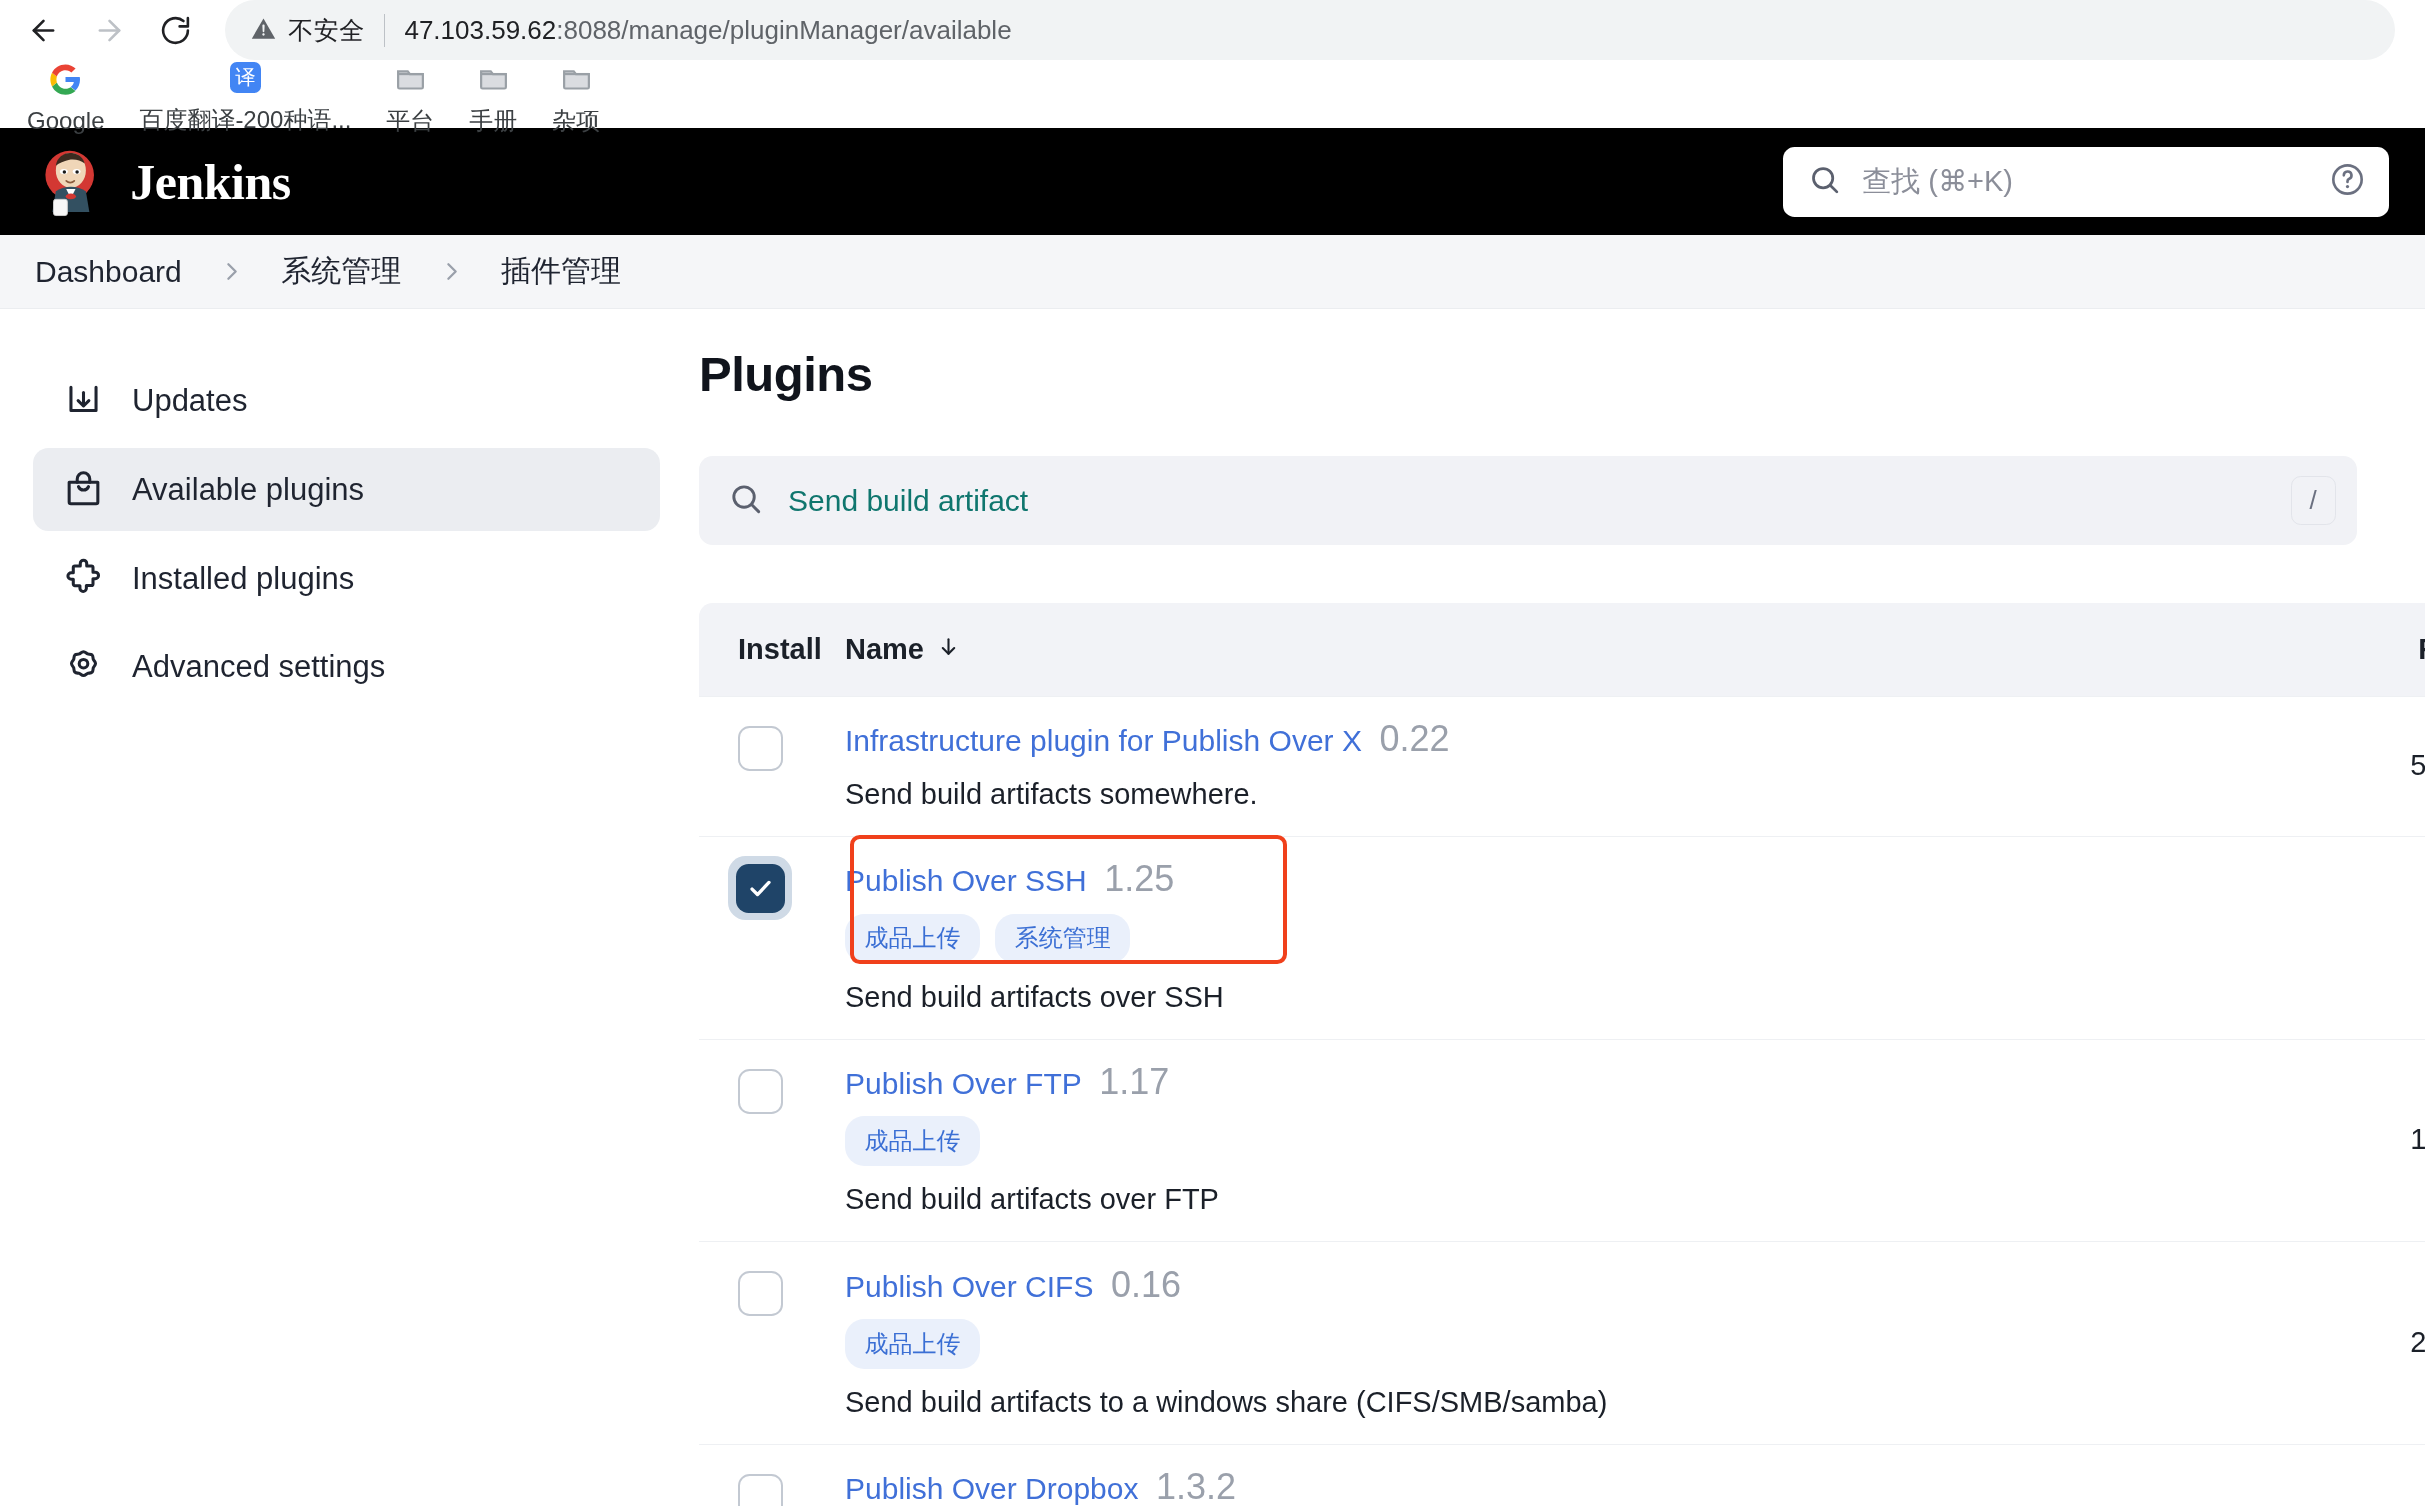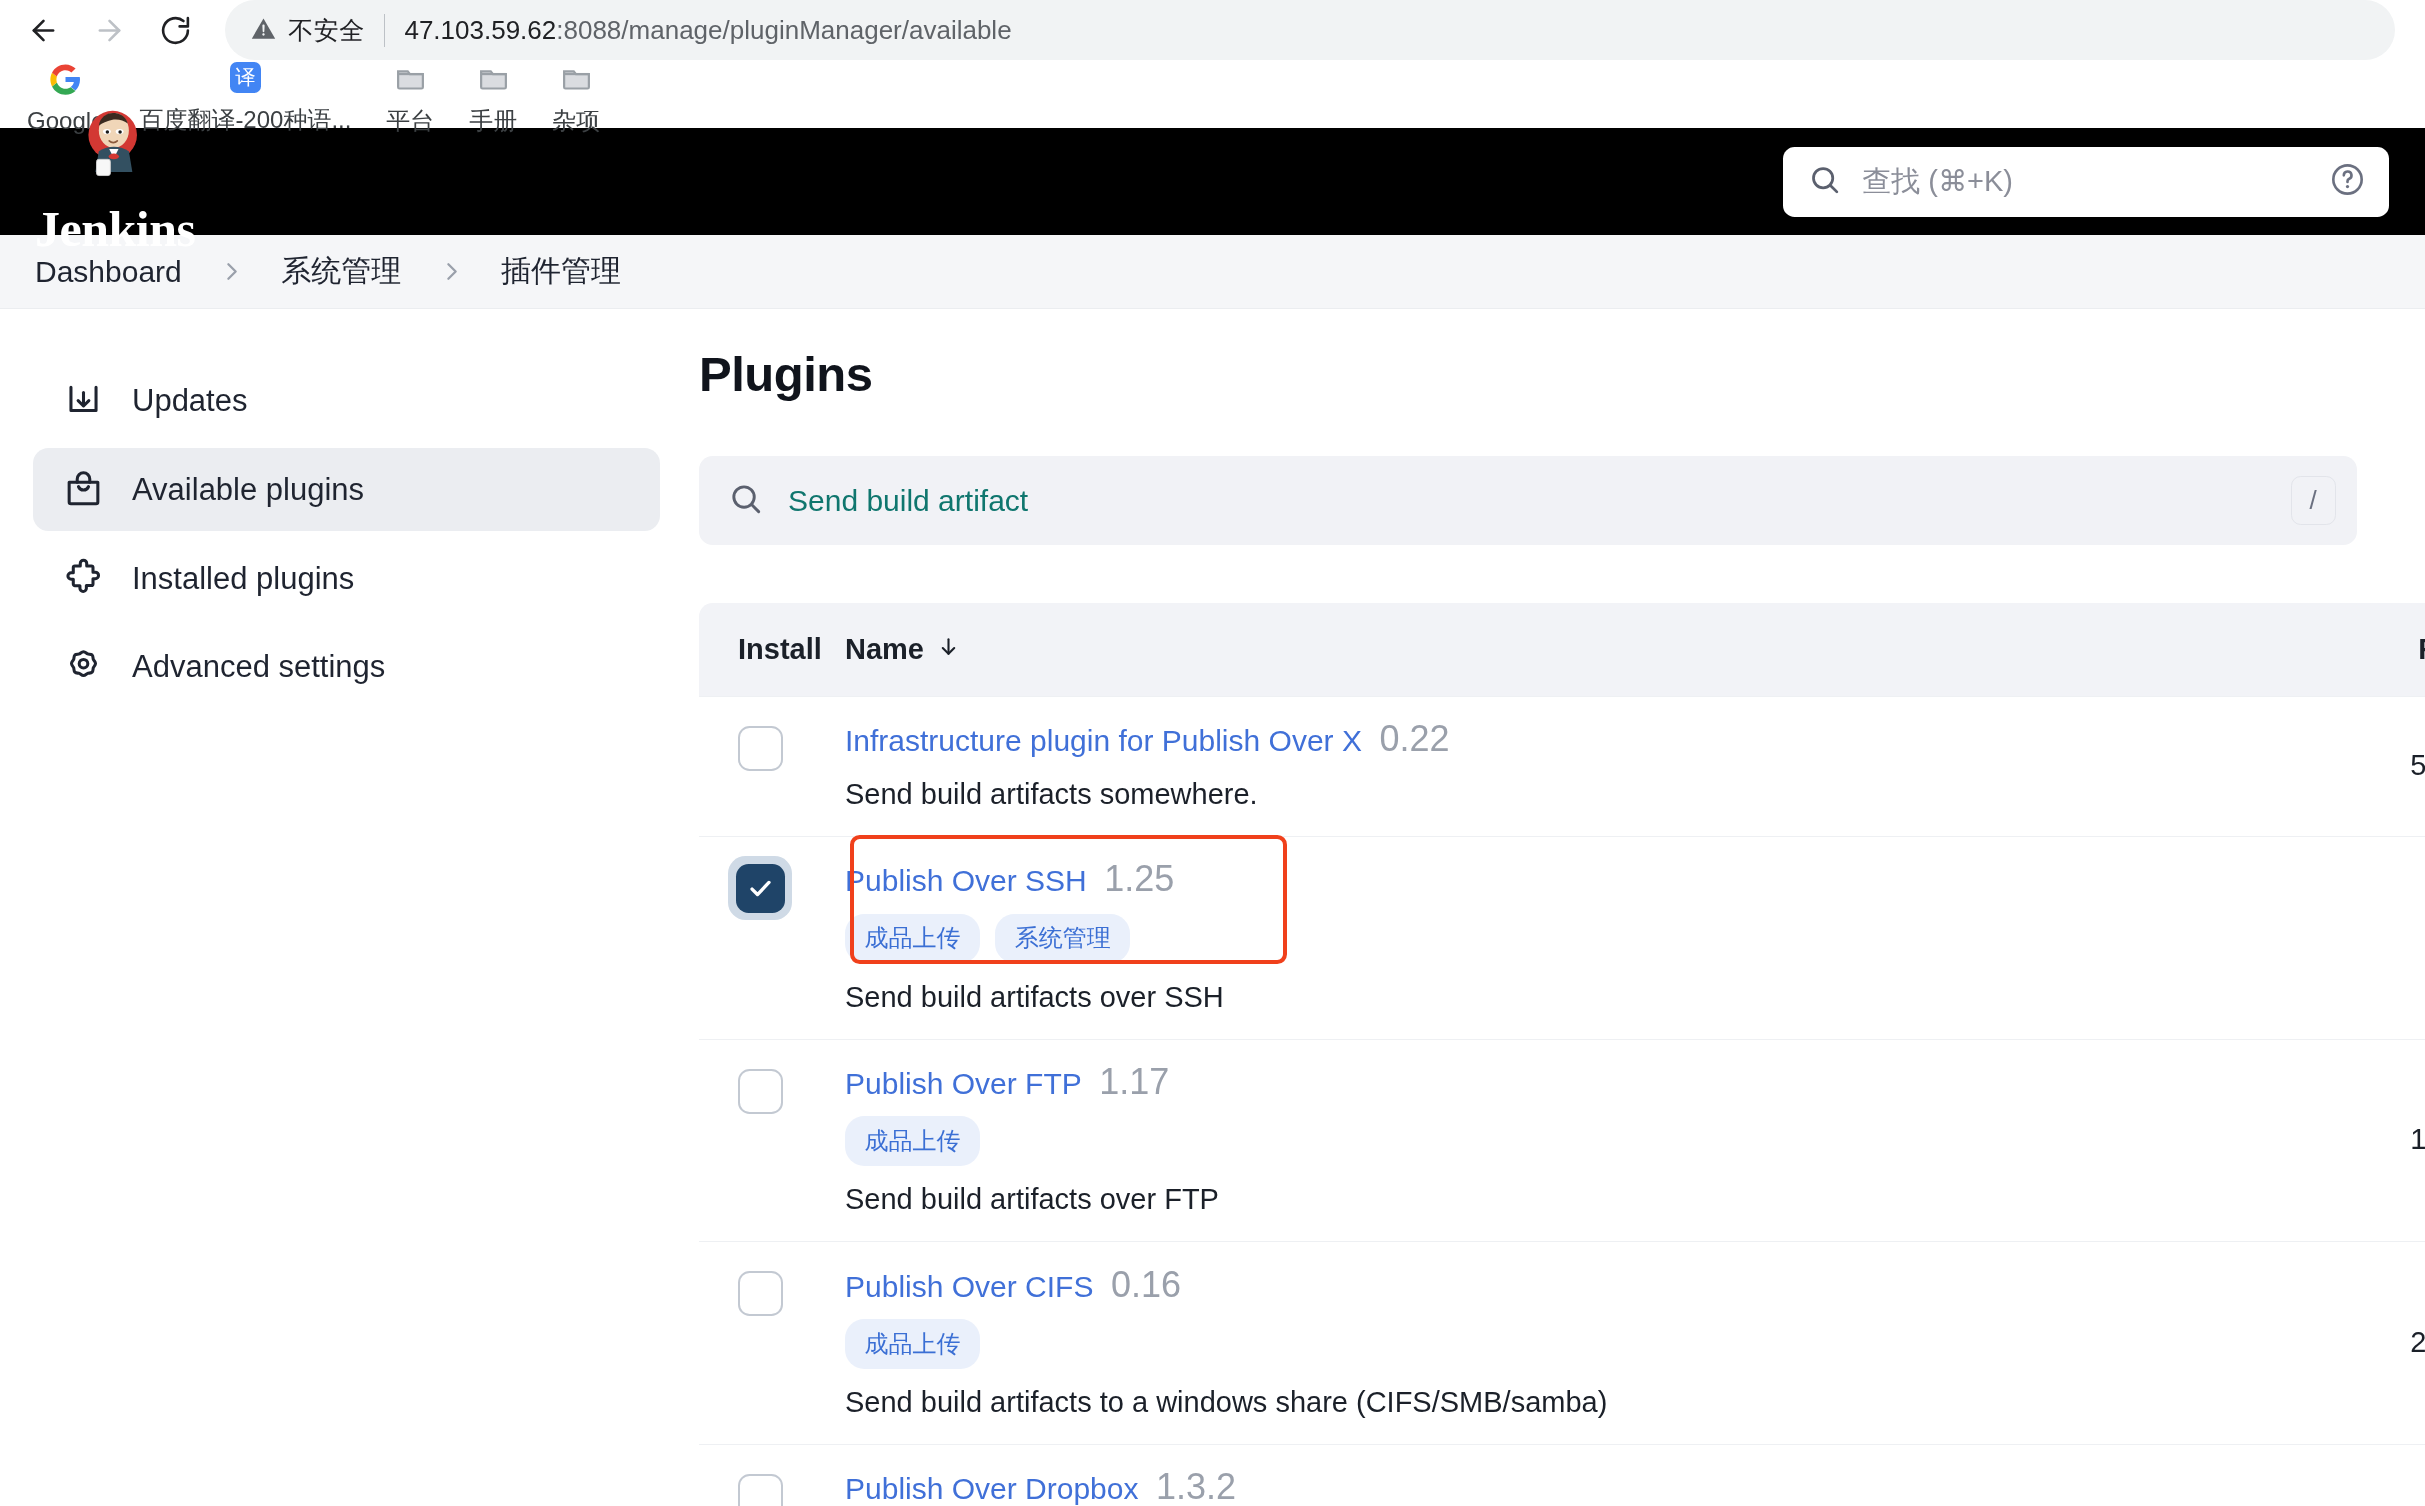--- a/index.html
+++ b/index.html
@@ -62,21 +62,21 @@
     font-family: "DejaVu Sans", sans-serif; flex: none;
   }
 
   
   .app { width: 2426px; }
   .jk-header {
     height: 107px; background: #000000;
     display: flex; align-items: center; justify-content: space-between;
     padding: 0 37px 0 35px;
   }
-  .jk-brand { display: flex; align-items: center; gap: 21.3px; flex-direction: column; }
+  .jk-brand { display: flex; align-items: center; gap: 21.3px; }
   .jk-logo { width: 74px; height: 74px; flex: none; display: block; }
   .jk-title {
     color: #ffffff; font-size: 50px; font-weight: 700;
     font-family: "Liberation Serif", "DejaVu Serif", serif;
     letter-spacing: -0.5px;
   }
   .jk-search {
     width: 606px; height: 70px; background: #ffffff;
     border-radius: 11.6px; display: flex; align-items: center;
     padding: 0 23px 0 25px; gap: 21.3px;

